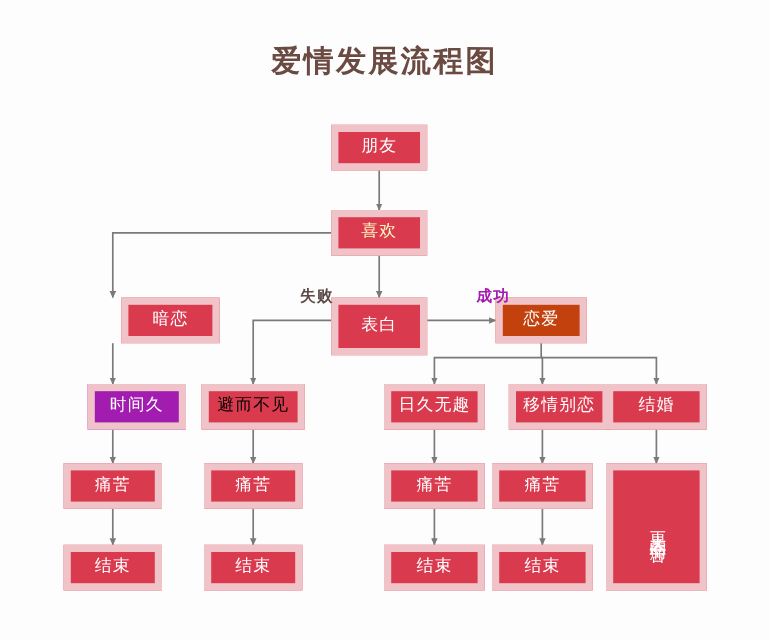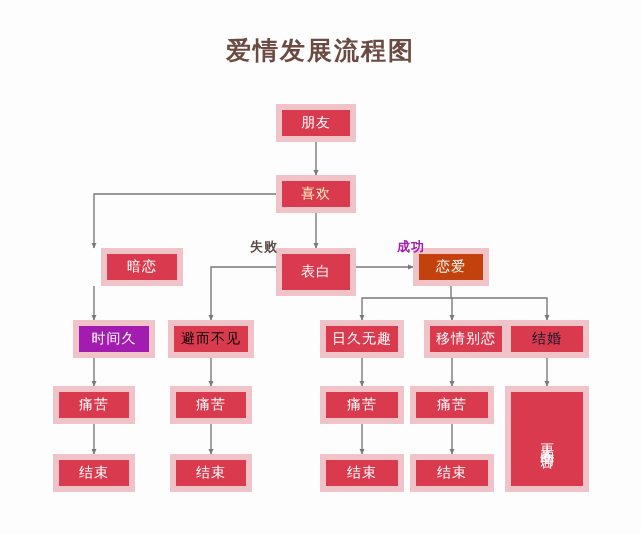--- a/index.html
+++ b/index.html
@@ -110,21 +110,21 @@
   <div id="node-layer">
       <div class="node-box" style="left: 276px; top: 104px; width: 80px; height: 38px; background: rgb(217, 58, 78); border-color: rgb(240, 195, 201); color: rgb(255, 255, 255);">朋友</div>
       <div class="node-box" style="left: 276px; top: 175px; width: 80px; height: 38px; background: rgb(217, 58, 78); border-color: rgb(240, 195, 201); color: #fef9c3;">喜欢</div>
       <div class="node-box" style="left: 53px; top: 248px; width: 82px; height: 38px; background: rgb(217, 58, 78); border-color: rgb(240, 195, 201); color: rgb(255, 255, 255); margin-left: 48px;">暗恋</div>
       <div class="node-box" style="left: 276px; top: 248px; width: 80px; height: 48px; background: rgb(217, 58, 78); border-color: rgb(240, 195, 201); color: rgb(255, 255, 255);">表白</div>
       <div class="node-box" style="left: 413px; top: 248px; width: 76px; height: 38px; background: #c2410c; border-color: rgb(240, 195, 201); color: rgb(255, 255, 255);">恋爱</div>
       <div class="node-box" style="left: 53px; top: 320px; width: 82px; height: 38px; background: #a21caf; border-color: rgb(240, 195, 201); color: rgb(255, 255, 255); margin-left: 20px;">时间久</div>
       <div class="node-box" style="left: 168px; top: 320px; width: 86px; height: 38px; background: rgb(217, 58, 78); border-color: rgb(240, 195, 201); color: #000000;">避而不见</div>
       <div class="node-box" style="left: 320px; top: 320px; width: 84px; height: 38px; background: rgb(217, 58, 78); border-color: rgb(240, 195, 201); color: rgb(255, 255, 255);">日久无趣</div>
       <div class="node-box" style="left: 410px; top: 320px; width: 84px; height: 38px; background: rgb(217, 58, 78); border-color: rgb(240, 195, 201); color: rgb(255, 255, 255); margin-left: 14px;">移情别恋</div>
-      <div class="node-box" style="left: 505px; top: 320px; width: 84px; height: 38px; background: rgb(217, 58, 78); border-color: rgb(240, 195, 201); color: #0f172a;">结婚</div>
+      <div class="node-box" style="left: 505px; top: 320px; width: 84px; height: 38px; background: rgb(217, 58, 78); border-color: rgb(240, 195, 201); color: #ffffff;">结婚</div>
       <div class="node-box" style="left: 53px; top: 386px; width: 82px; height: 38px; background: rgb(217, 58, 78); border-color: rgb(240, 195, 201); color: rgb(255, 255, 255);">痛苦</div>
       <div class="node-box" style="left: 170px; top: 386px; width: 82px; height: 38px; background: rgb(217, 58, 78); border-color: rgb(240, 195, 201); color: rgb(255, 255, 255);">痛苦</div>
       <div class="node-box" style="left: 320px; top: 386px; width: 84px; height: 38px; background: rgb(217, 58, 78); border-color: rgb(240, 195, 201); color: rgb(255, 255, 255);">痛苦</div>
       <div class="node-box" style="left: 410px; top: 386px; width: 84px; height: 38px; background: rgb(217, 58, 78); border-color: rgb(240, 195, 201); color: rgb(255, 255, 255);">痛苦</div>
       <div class="node-box vertical" style="left: 505px; top: 386px; width: 84px; height: 106px; background: rgb(217, 58, 78); border-color: rgb(240, 195, 201); color: rgb(255, 255, 255);">更大的痛苦</div>
       <div class="node-box" style="left: 53px; top: 454px; width: 82px; height: 38px; background: rgb(217, 58, 78); border-color: rgb(240, 195, 201); color: rgb(255, 255, 255);">结束</div>
       <div class="node-box" style="left: 170px; top: 454px; width: 82px; height: 38px; background: rgb(217, 58, 78); border-color: rgb(240, 195, 201); color: rgb(255, 255, 255);">结束</div>
       <div class="node-box" style="left: 320px; top: 454px; width: 84px; height: 38px; background: rgb(217, 58, 78); border-color: rgb(240, 195, 201); color: rgb(255, 255, 255);">结束</div>
       <div class="node-box" style="left: 410px; top: 454px; width: 84px; height: 38px; background: rgb(217, 58, 78); border-color: rgb(240, 195, 201); color: rgb(255, 255, 255);">结束</div>
     </div>

